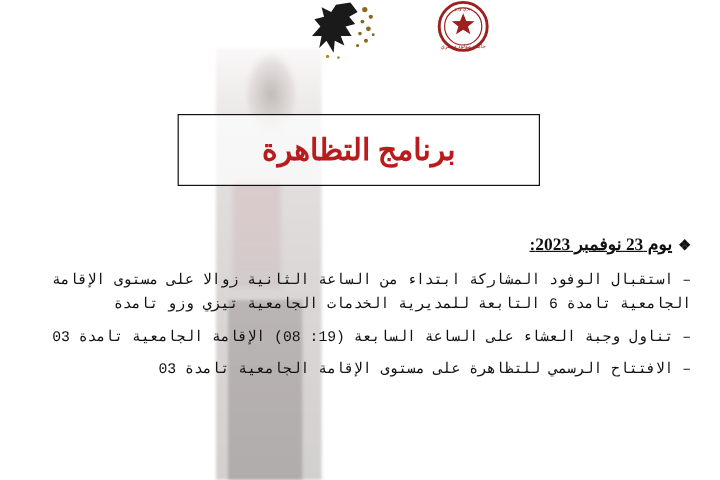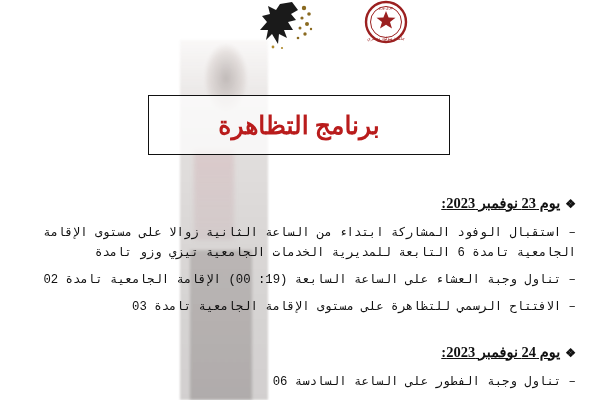--- a/index.html
+++ b/index.html
@@ -187,24 +187,18 @@
   <div class="title-text">برنامج التظاهرة</div>
 </div>
 
 <div class="content">
 
   <div class="day-block">
     <div class="day-heading">
       <span class="bullet">❖</span><span>يوم 23 نوفمبر 2023:</span>
     </div>
     <p class="item">– استقبال الوفود المشاركة ابتداء من الساعة الثانية زوالا على مستوى الإقامة الجامعية تامدة 6 التابعة للمديرية الخدمات الجامعية تيزي وزو تامدة</p>
-    <p class="item">– تناول وجبة العشاء على الساعة السابعة (19: 00) الإقامة الجامعية تامدة 02</p>
+    <p class="item">– تناول وجبة العشاء على الساعة السابعة (19: 08) الإقامة الجامعية تامدة 03</p>
     <p class="item">– الافتتاح الرسمي للتظاهرة على مستوى الإقامة الجامعية تامدة 03</p>
   </div>
 
-  <div class="day-block">
-    <div class="day-heading">
-      <span class="bullet">❖</span><span>يوم 24 نوفمبر  2023:</span>
-    </div>
-    <p class="item">– تناول وجبة الفطور على الساعة السادسة 06</p>
-  </div>
 
 </div>
 
 </body></html>

